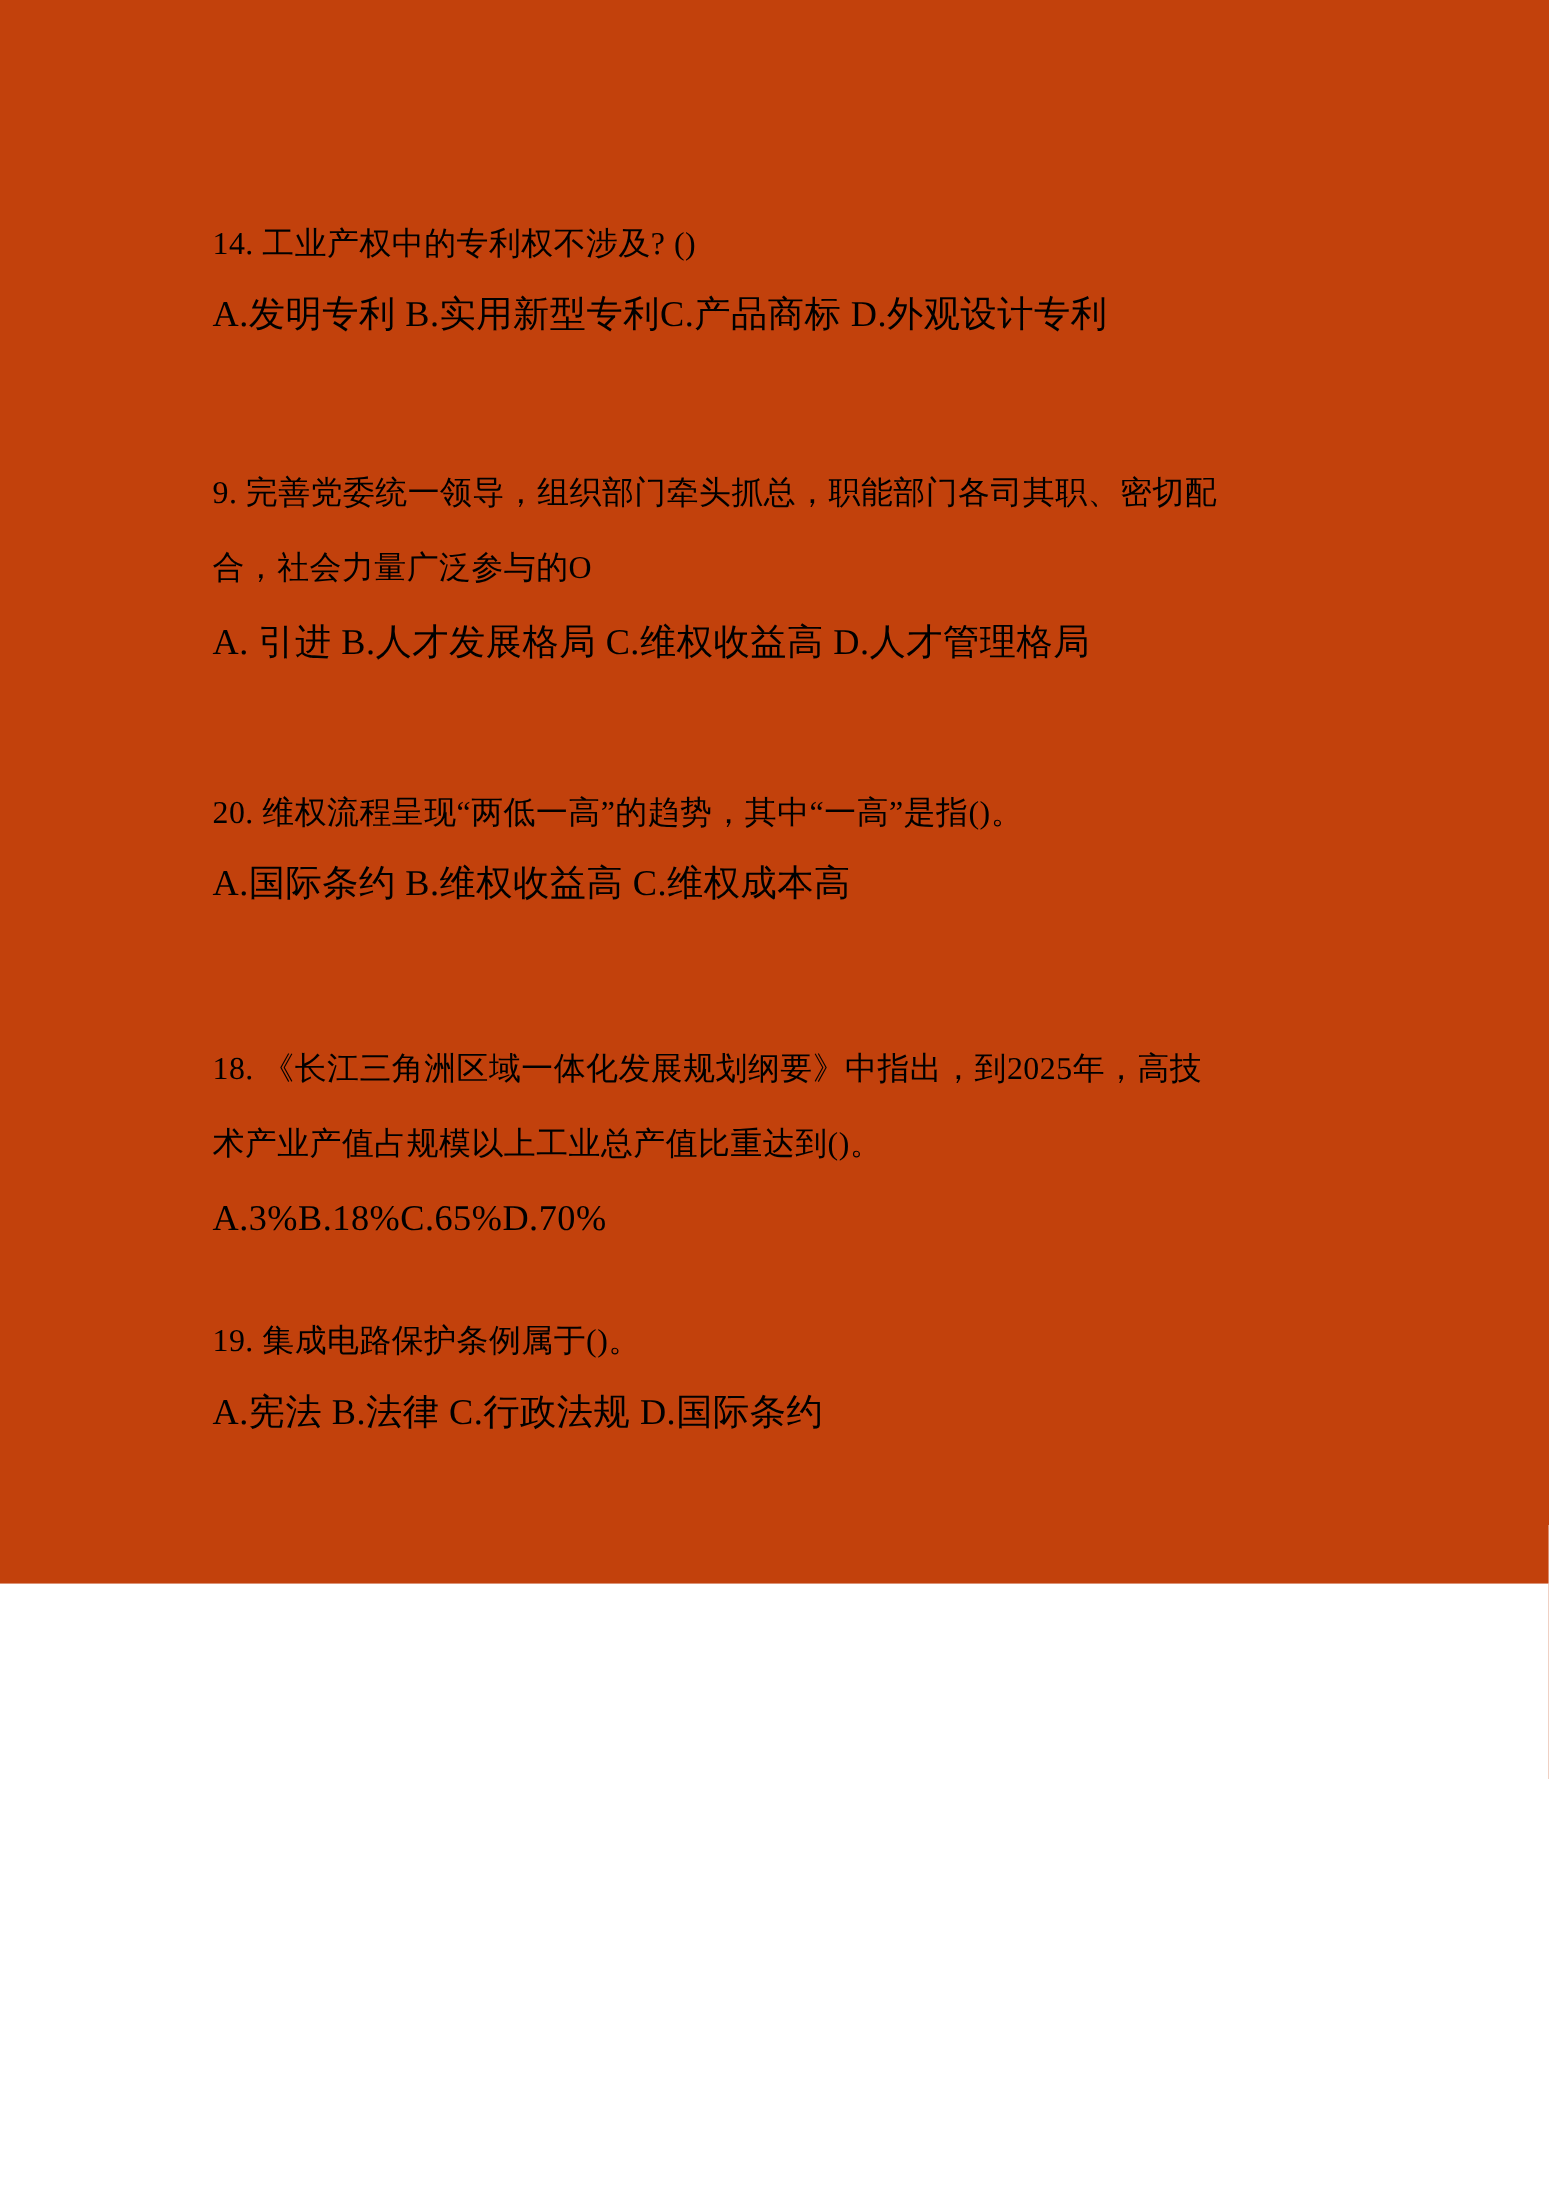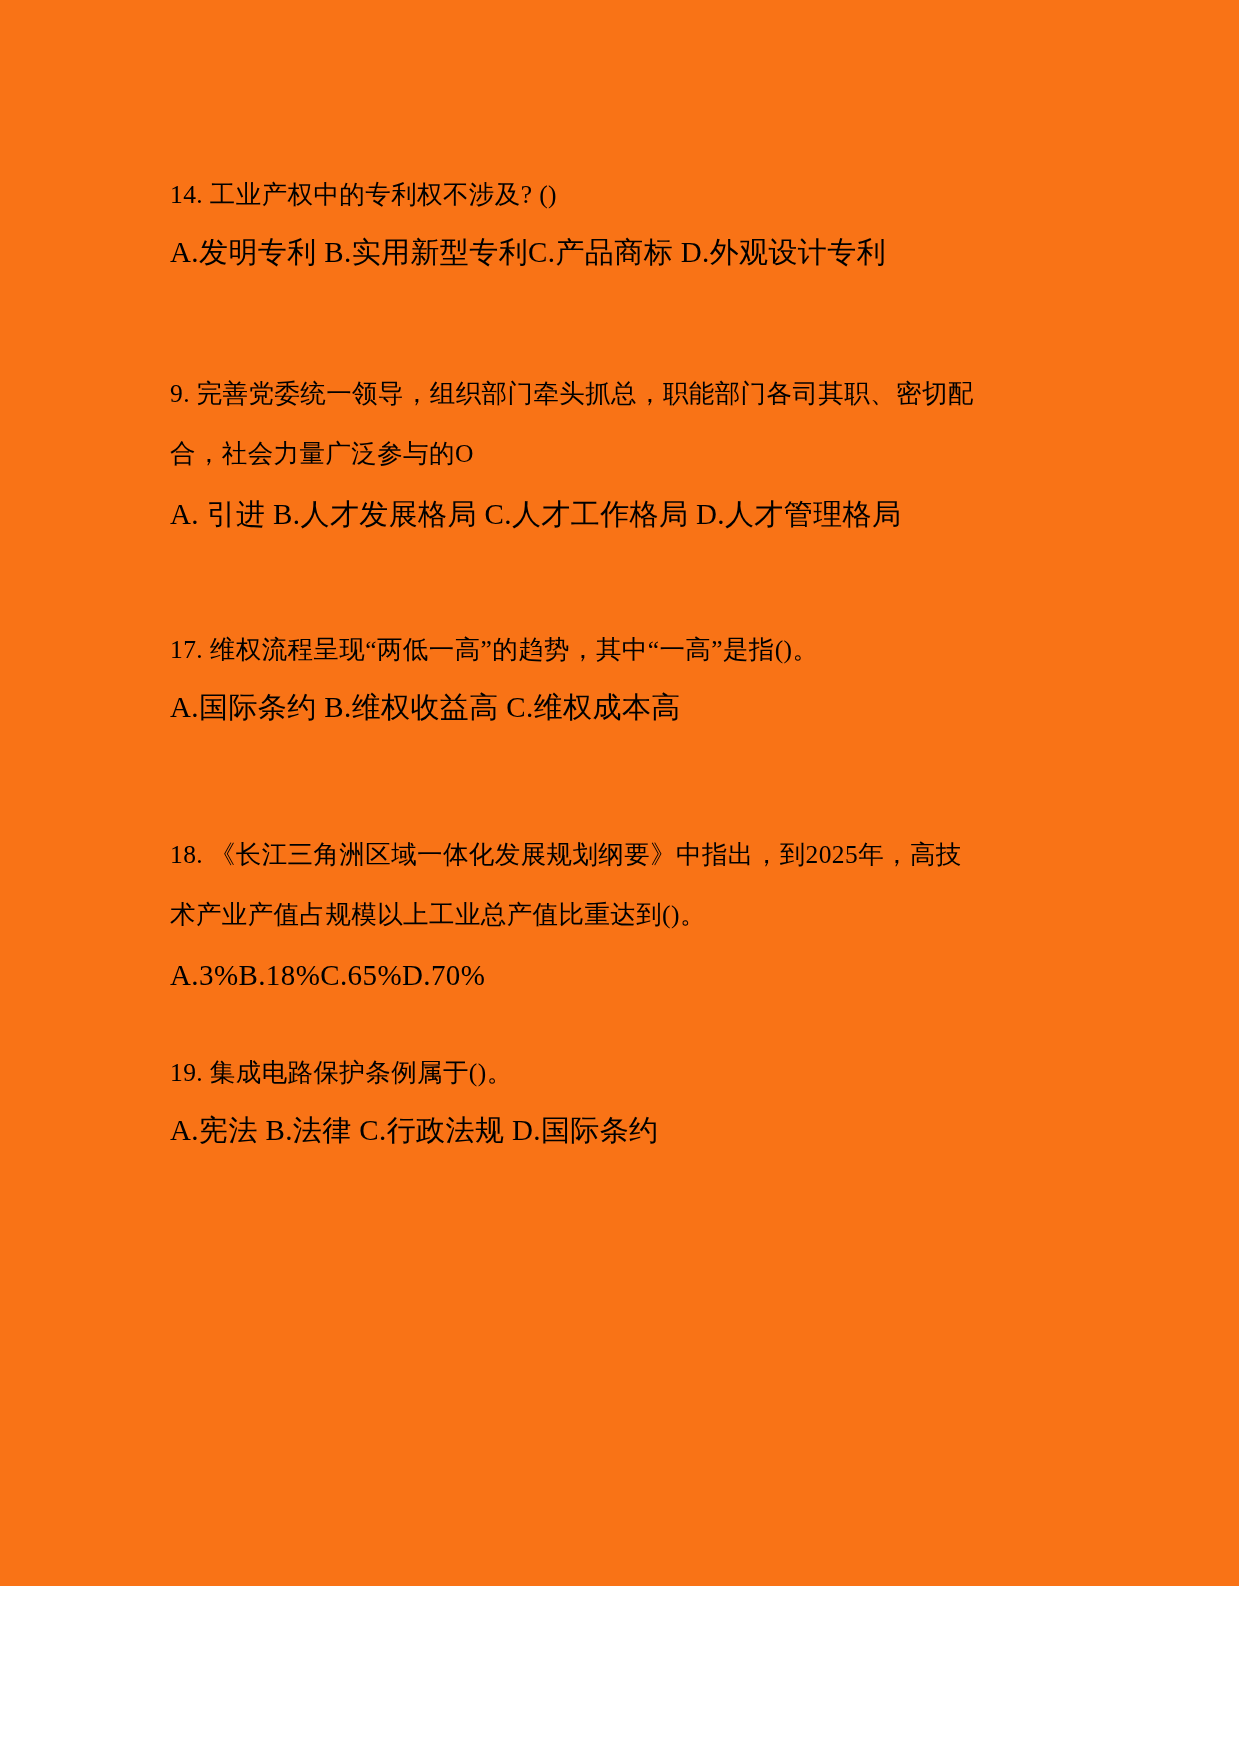--- a/index.html
+++ b/index.html
@@ -7,23 +7,23 @@
     padding: 0;
     background: #ffffff;
   }
   body {
     font-family: "Liberation Serif", "DejaVu Serif", serif;
     color: #000000;
   }
   .page {
     position: relative;
     width: 1239px;
-    height: 1586px;
+    height: 1267px;
     margin: 0 auto;
-    background: #f97316;
+    background: #c2410c;
     box-sizing: border-box;
     padding: 170px 155px 60px 170px;
     overflow: hidden;
   }
   .question-block {
     margin-bottom: 46px;
   }
   .q-stem {
     font-size: 25.5px;
     line-height: 1.95;
@@ -55,25 +55,25 @@
 
   <div class="question-block block-14">
     <p class="q-stem">14. 工业产权中的专利权不涉及?  ()</p>
     <p class="q-options">A.发明专利 B.实用新型专利C.产品商标 D.外观设计专利</p>
   </div>
 
 
   <div class="question-block block-16">
     <p class="q-stem tight">9. 完善党委统一领导，组织部门牵头抓总，职能部门各司其职、密切配</p>
     <p class="q-stem tight">合，社会力量广泛参与的O</p>
-    <p class="q-options">A. 引进 B.人才发展格局 C.人才工作格局 D.人才管理格局</p>
+    <p class="q-options">A. 引进 B.人才发展格局 C.维权收益高 D.人才管理格局</p>
   </div>
 
   <div class="question-block block-17">
-    <p class="q-stem">17. 维权流程呈现“两低一高”的趋势，其中“一高”是指()。</p>
+    <p class="q-stem">20. 维权流程呈现“两低一高”的趋势，其中“一高”是指()。</p>
     <p class="q-options">A.国际条约 B.维权收益高 C.维权成本高</p>
   </div>
 
   <div class="question-block block-18">
     <p class="q-stem tight">18.  《长江三角洲区域一体化发展规划纲要》中指出，到2025年，高技</p>
     <p class="q-stem tight">术产业产值占规模以上工业总产值比重达到()。</p>
     <p class="q-options">A.3%B.18%C.65%D.70%</p>
   </div>
 
   <div class="question-block block-19">

